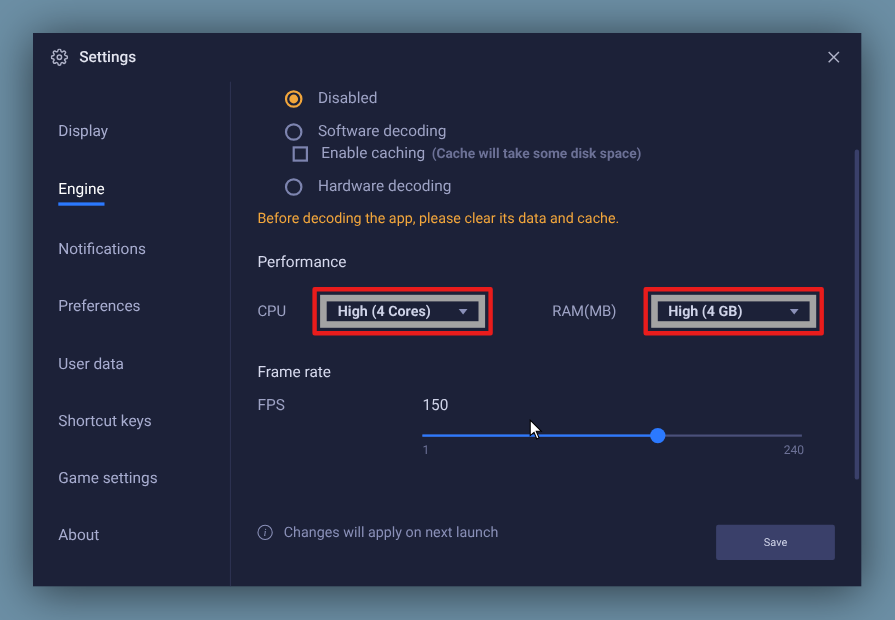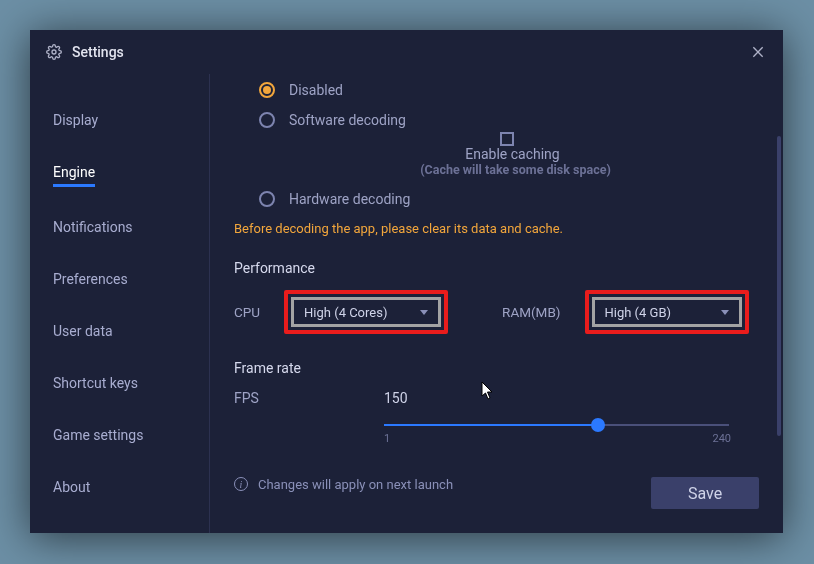--- a/index.html
+++ b/index.html
@@ -92,21 +92,20 @@
     margin-right: 12px;
     display:inline-block;
     cursor: pointer;
   }
   .opt-label { font-size: 14px; color: #9ea3c5; }
   .opt-sub {
     margin-left: 32px;
     display: flex;
     align-items: center;
     margin-top: 4px;
-    flex-direction: column;
   }
   .hint { font-size: 12.5px; color: #6c7196; margin-left: 6px; font-weight: bold; }
   .warning {
     color: #f2a63c;
     font-size: 13px;
     margin: 14px 0 24px 0;
   }
   .section-title {
     color: #d6d9ed;
     font-size: 14px;
@@ -119,28 +118,29 @@
   }
   .perf-label { font-size: 13.5px; color: #9ea3c5; }
   .highlight {
     border: 4px solid #e91c1c;
     padding: 3px;
     display: inline-block;
     border-radius: 2px;
   }
   .dropdown {
     width: 150px; height: 30px;
-    border: 3px solid #a3a3a3;
+    border: 6px solid #a3a3a3;
     background: #1c2138;
     display: flex; align-items: center;
     padding: 0 10px;
     color: #cfd3e8;
     font-size: 13px;
     cursor: pointer;
     position: relative;
+    font-weight: bold;
   }
   .dropdown .dd-label { flex: 1; }
   .dropdown .caret {
     width: 0; height: 0;
     border-left: 4px solid transparent;
     border-right: 4px solid transparent;
     border-top: 5px solid #8a90b8;
   }
   .frame-sec { margin-top: 26px; }
   .fps-row { display: flex; align-items: center; margin-top: 12px; }
@@ -177,21 +177,21 @@
     width: 14px; height: 14px; border: 1.4px solid #8a90b8; border-radius: 50%;
     display:inline-flex;align-items:center;justify-content:center;
     margin-right: 10px;
   }
   .info-icon::after { content:"i"; font-size:10px; font-style: italic; font-family: serif; color:#8a90b8;}
   .footer .spacer { flex: 1; }
   .save-btn {
     width: 108px; height: 32px;
     background: #3a406a;
     color: #cfd3e8;
-    font-size: 16px;
+    font-size: 10px;
     display:flex;align-items:center;justify-content:center;
     cursor: pointer;
     border-radius: 2px;
   }
   .thin-scrollbar {
     position: absolute;
     right: 2px; top: 62px;
     width: 4px; height: 300px;
     background: #3a406a;
     border-radius: 3px;

